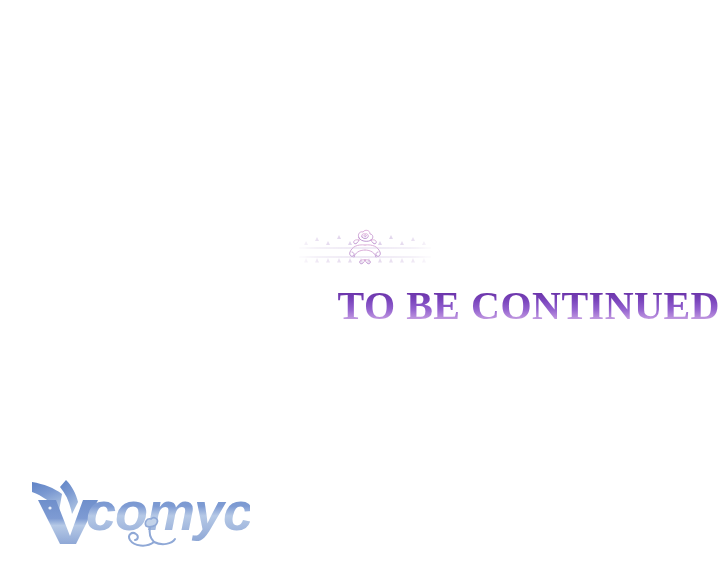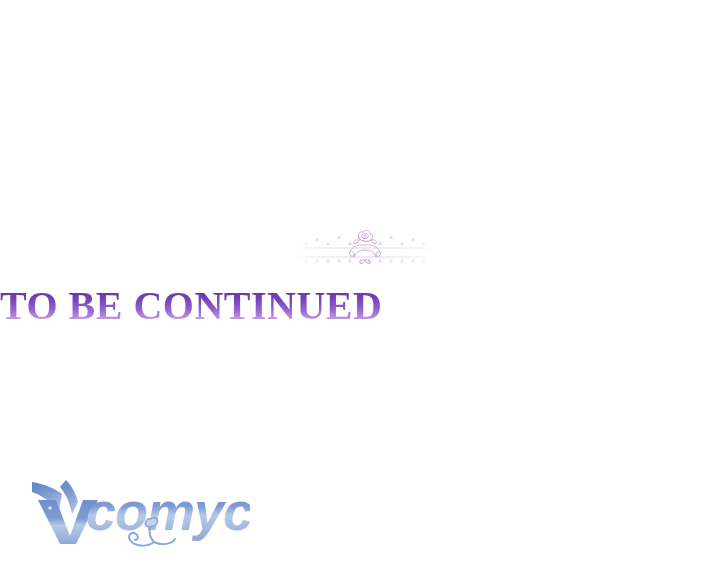--- a/index.html
+++ b/index.html
@@ -37,21 +37,21 @@
     width: 136px;
     height: 60px;
   }
 
   
   #to-be-continued {
     position: absolute;
     left: 0;
     top: 284px;
     width: 720px;
-    text-align: left;
+    text-align: right;
   }
   #to-be-continued .tbc-text {
     display: inline-block;
     font-family: "Liberation Serif", serif;
     font-weight: 700;
     font-size: 40px;
     line-height: 44px;
     letter-spacing: 0.5px;
     white-space: nowrap;
     background-image: linear-gradient(

